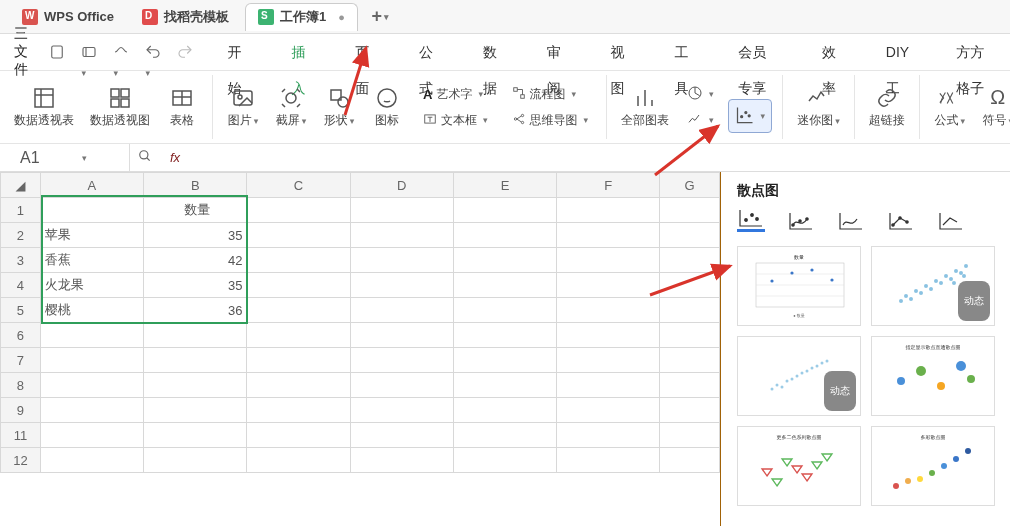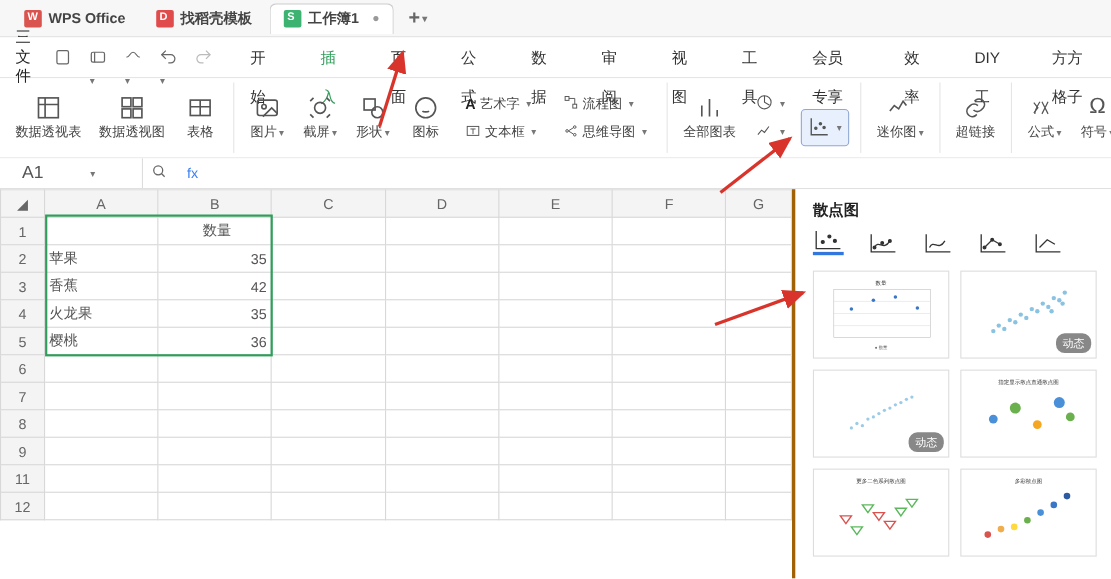--- a/index.html
+++ b/index.html
@@ -39,47 +39,47 @@
   .rbtn.sm .lb{font-size:12px;}
   .rgroup.col { flex-direction:column; justify-content:center; gap:2px; align-items:flex-start;}
   .rbtn.selected { background:#e8f0fe; border:1px solid #8fa8d4; }
   
   .caret{font-size:9px;color:#777;margin-left:2px;}
   
   
   .fbar { height:28px; display:flex; align-items:center; border-bottom:1px solid #ddd; background:#fff;}
   .namebox { width:130px; padding-left:20px; display:flex;align-items:center; border-right:1px solid #ddd; height:100%;}
   .namebox input{border:none;outline:none;font-size:16px;color:#555;width:60px;}
-  .fbar .fx { padding:0 10px; color:#3b82f6; font-size:13px;}
+  .fbar .fx { padding:0 10px; color:#7f1d1d; font-style:italic; font-size:13px;}
   .fbar .zoom{padding:0 8px;color:#666;}
   
   
   .sheet { display:flex; height:calc(526px - 34px - 36px - 74px - 28px); position:relative;}
   .grid { flex:1; overflow:hidden; position:relative;}
   table.cells { border-collapse:collapse; table-layout:fixed;}
   table.cells th, table.cells td { border:1px solid #d8d8d8; height:25px; text-align:center; font-size:13px; font-weight:normal; color:#555; background:#fff;}
   table.cells th { background:#f4f4f4; color:#666;}
   table.cells .rowhdr { width:40px; background:#f4f4f4; color:#666;}
   table.cells .colA{width:104px;} .colB{width:104px;} .colC{width:104px;} .colD{width:104px;} .colE{width:104px;} .colF{width:104px;} .colG{width:60px;}
   .corner{width:40px;height:22px;background:#f4f4f4;}
   
   .data-cell{color:#222;font-size:15px;}
   .data-cell.left{text-align:left;padding-left:4px;}
   .data-cell.right{text-align:right;padding-right:4px;margin-top:44px;}
   .selbox{position:absolute;border:2px solid #2f9e5a;pointer-events:none;}
   
   
-  .panel { width:290px; background:#fff; border-left:3px solid #a16207; padding:10px 8px 10px 16px;}
+  .panel { width:290px; background:#fff; border-left:1px solid #a16207; padding:10px 8px 10px 16px;}
   .panel h4{font-size:14px;font-weight:bold;color:#222;margin-bottom:10px;}
   .panel .types{display:flex;gap:22px;margin-bottom:8px;padding-bottom:6px;}
   .panel .types .t{width:28px;height:22px;cursor:pointer;display:flex;align-items:center;justify-content:center;}
   .panel .types .t.active{border-bottom:3px solid #3177de;padding-bottom:3px;}
   .panel .previews{display:flex;flex-wrap:wrap;gap:10px;}
   .panel .pv{width:124px;height:80px;border:1px solid #ddd;background:#fff;cursor:pointer;position:relative;display:flex;align-items:center;justify-content:center;}
-  .panel .pv .badge{position:absolute;right:4px;bottom:4px;background:#888;color:#fff;font-size:10px;padding:2px 6px;border-radius:8px;}
+  .panel .pv .badge{position:absolute;right:4px;bottom:4px;background:#888;color:#fff;font-size:10px;padding:13px 6px;border-radius:8px;}
   
   
   .arrow{position:absolute;pointer-events:none;z-index:50;}
   .arrow svg{overflow:visible;}
 </style>
 </head>
 <body>
 
 <div class="titlebar">
   <div class="tab app">

